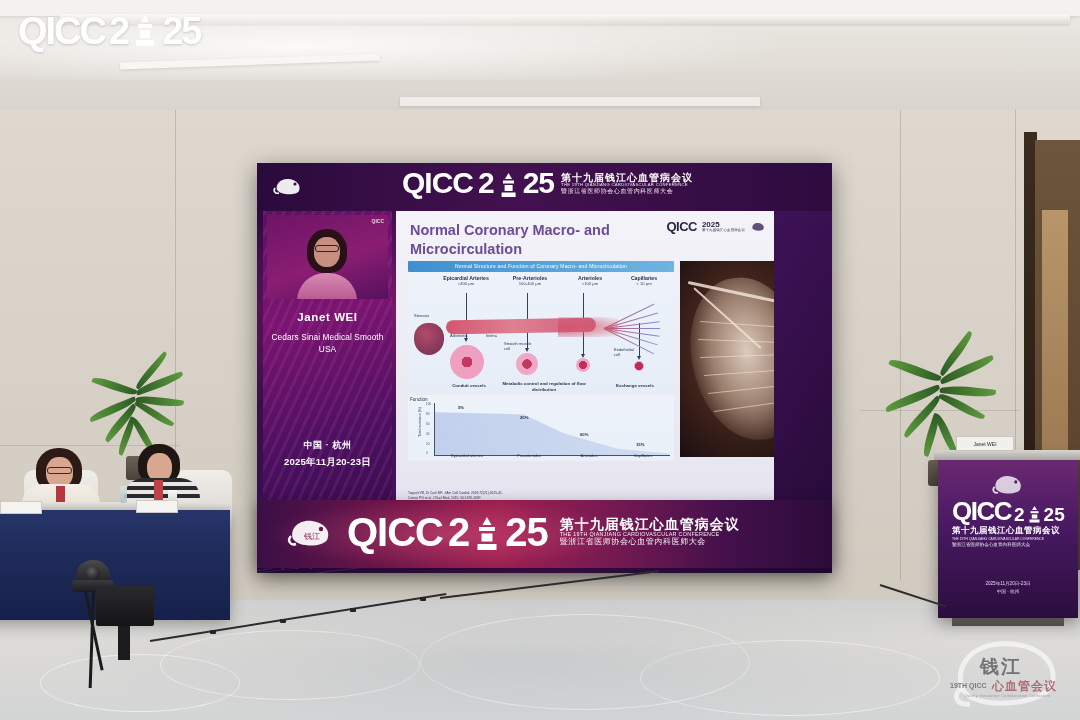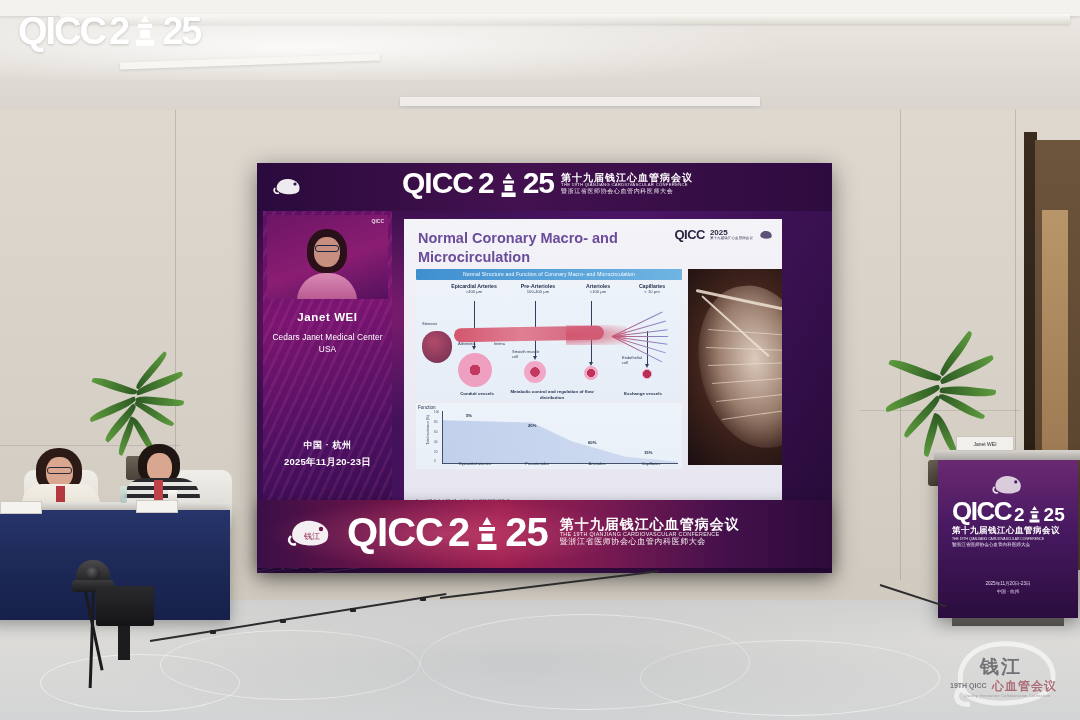--- a/index.html
+++ b/index.html
@@ -88,22 +88,22 @@
   .pres-name { position:absolute; left:0; top:100px; width:129px; text-align:center;
     color:#fff; font-size:11.5px; font-weight:bold; letter-spacing:.6px; }
   .pres-aff { position:absolute; left:0; top:120px; width:129px; text-align:center;
     color:#fff; font-size:8.3px; line-height:1.45; letter-spacing:.1px; }
   .pres-where { position:absolute; left:0; top:228px; width:129px; text-align:center;
     color:#fff; font-size:9px; font-weight:bold; letter-spacing:.6px; }
   .pres-date { position:absolute; left:0; top:245px; width:129px; text-align:center;
     color:#fff; font-size:9.5px; font-weight:bold; letter-spacing:.2px; }
 
   
-  .slide { position:absolute; left:139px; top:56px; width:378px; height:295px;
-    background:linear-gradient(180deg,#f3f3f8 0%,#eceaf3 60%,#e6e4ef 100%); overflow:hidden;margin-left:8px; }
+  .slide { position:absolute; left:139px; top:48px; width:378px; height:295px;
+    background:linear-gradient(180deg,#f3f3f8 0%,#eceaf3 60%,#e6e4ef 100%); overflow:hidden; }
   .slide-title { position:absolute; left:14px; top:10px; width:280px;
     color:#6b4c9a; font-size:14.5px; font-weight:bold; line-height:1.28; }
   .slide-logo { position:absolute; right:8px; top:8px; display:flex; align-items:center; gap:5px; }
   .sl-qicc { font-weight:bold; color:#2c2340; font-size:13px; letter-spacing:-.5px; }
   .sl-25 { color:#2c2340; font-size:8px; font-weight:bold; line-height:1; }
   .sl-25 span { display:block; font-size:3.4px; font-weight:normal; letter-spacing:.2px; }
   .sl-mascot { width:16px; height:11px; opacity:.8; }
 
   .diag-bar { position:absolute; left:12px; top:50px; width:266px; height:11px;
     background:linear-gradient(90deg,#3f8fd0,#6fb4e2); border-radius:1px; }
@@ -361,21 +361,21 @@
       <div class="pres-rays"></div>
       <div class="pres-video">
         <div class="pv-head"></div>
         <div class="pv-face"></div>
         <div class="pv-glass"></div>
         <div class="pv-body"></div>
         <div class="pv-logo">QICC</div>
       </div>
       <div class="pres-name">Janet WEI</div>
       <div class="pres-aff">
-        <div>Cedars Janet Medical Center</div>
+        <div>Cedars Sinai Medical Smooth</div>
         <div>USA</div>
       </div>
       <div class="pres-where">中国 · 杭州</div>
       <div class="pres-date">2025年11月20-23日</div>
     </div>
 
     <div class="slide">
       <div class="slide-title">Normal Coronary Macro- and Microcirculation</div>
       <div class="slide-logo">
         <span class="sl-qicc">QICC</span>

